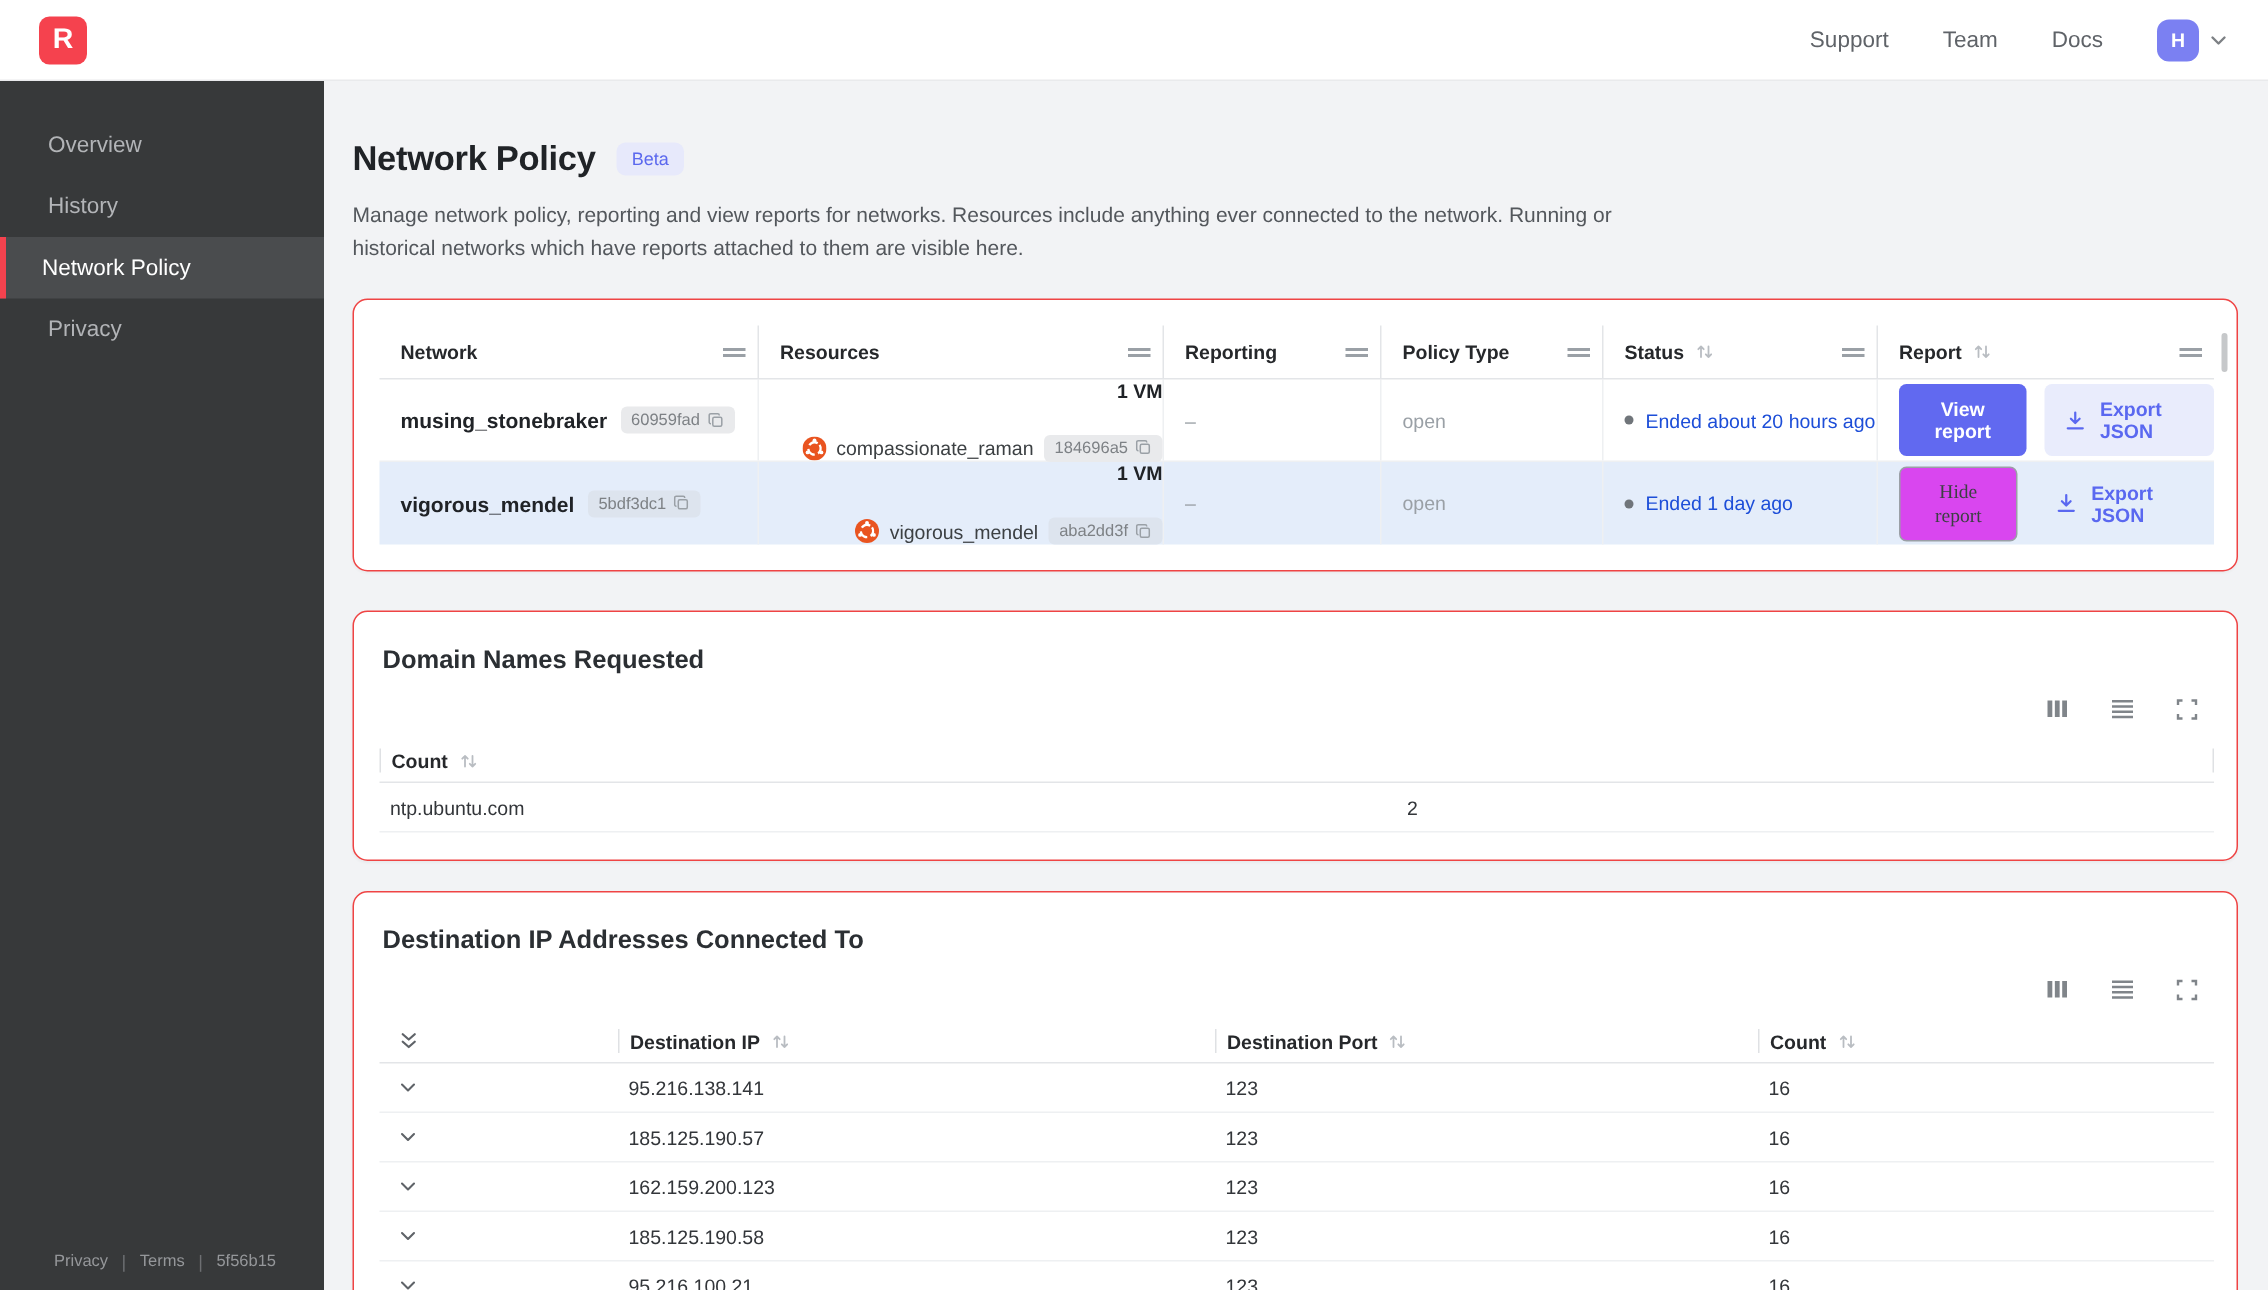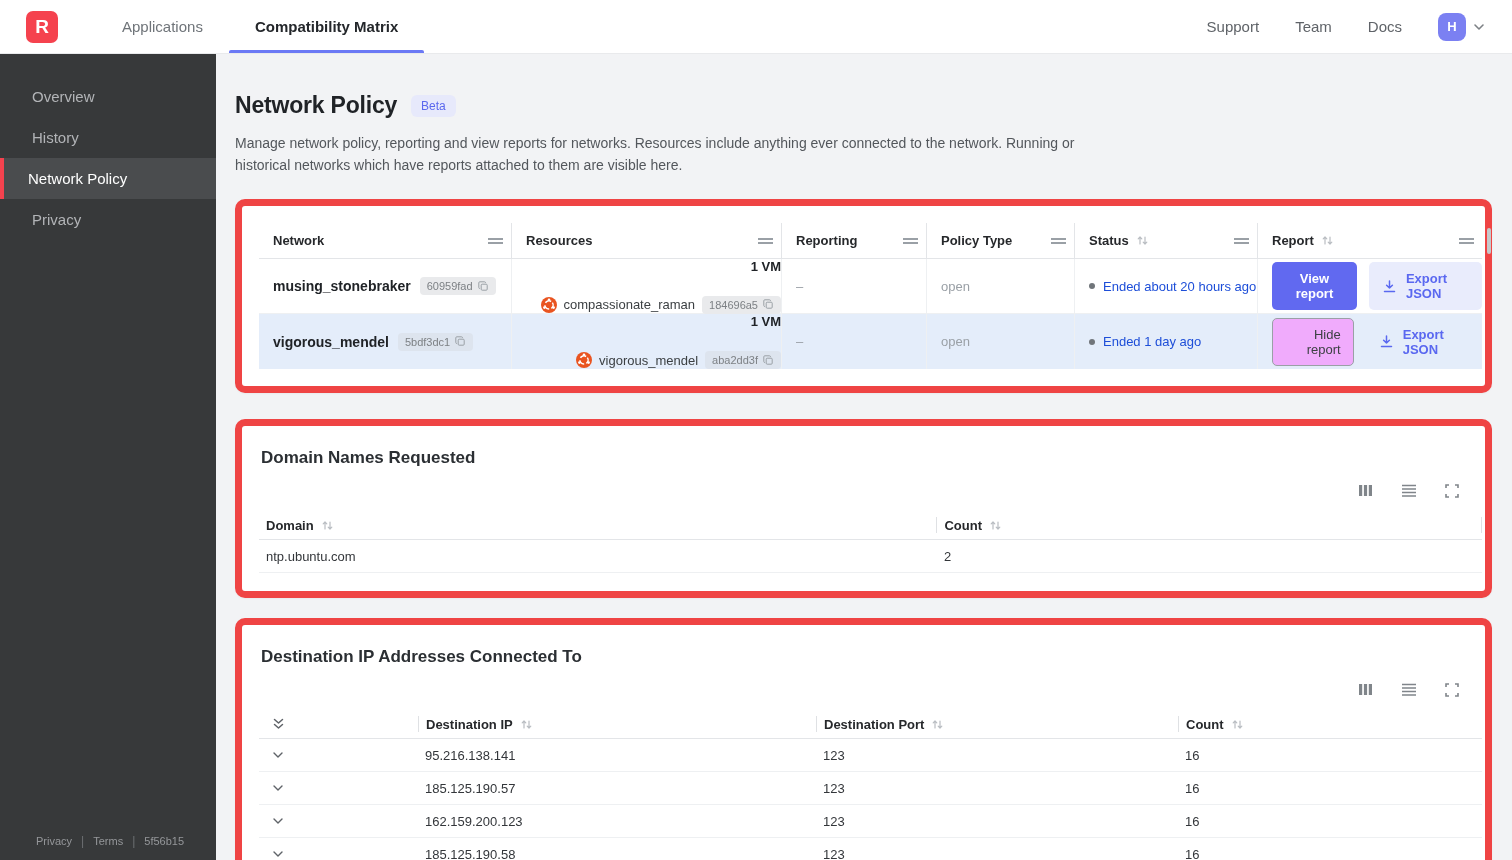--- a/index.html
+++ b/index.html
@@ -37,21 +37,21 @@
   .side-footer .ver { cursor:default; }
 
   
   .main { position:absolute; top:54px; left:216px; width:1296px; height:806px; overflow:hidden;
     padding:38px 20px 0 19px; }
   .page-head { display:flex; align-items:center; gap:14px; }
   .page-title { font-size:23px; font-weight:bold; color:#202327; letter-spacing:-0.2px; }
   .beta-badge { background:#e7e9fb; color:#5b68ee; font-size:12px; padding:4px 10px; border-radius:6px; }
   .page-desc { margin-top:14px; max-width:880px; font-size:14px; line-height:1.55; color:#53575c; }
 
-  .card { background:#ffffff; border:7px solid #ef4444; border-radius:10px;
+  .card { background:#ffffff; border:1px solid #ef4444; border-radius:10px;
     box-shadow:0 1px 2px rgba(20,24,31,.04); }
   .card1 { margin-top:23px; padding:17px; }
   .card2 { margin-top:26px; padding:22px 17px 18px 17px; }
   .card3 { margin-top:20px; padding:22px 17px 18px 17px; height:400px; }
   .card-title { font-size:17px; font-weight:bold; color:#2b2f33; padding-left:2px; }
   .card-toolbar { display:flex; justify-content:flex-end; align-items:center; gap:26px;
     margin:14px 8px 12px 0; }
   .tool-icon { cursor:pointer; display:flex; }
 
   
@@ -80,22 +80,22 @@
   .copy-icon { cursor:pointer; display:inline-flex; }
   .res-cell { flex-direction:column; align-items:flex-end; justify-content:center; gap:22px; }
   .vm-count { font-weight:bold; color:#202327; }
   .vm-line { display:flex; align-items:center; gap:7px; color:#3c4043; }
   .muted { color:#9aa0a6; }
   .status-cell { gap:8px; }
   .status-dot { width:6px; height:6px; border-radius:50%; background:#70757a; flex:0 0 auto; }
   .status-text { color:#1d4ed8; }
   .btn-primary { background:#6169f0; color:#fff; border:none; border-radius:5px; padding:9px 13px;
     font-size:13px; font-weight:bold; cursor:pointer; font-family:inherit; }
-  .btn-outline { background:#f0abfc; color:#3c4043; border:1px solid #9aa0a6; border-radius:5px;
-    padding:8px 12px; font-size:13px; cursor:pointer; font-family:Liberation Sans, sans-serif;text-align:right; }
+  .btn-outline { background:#d946ef; color:#3c4043; border:1px solid #9aa0a6; border-radius:5px;
+    padding:8px 12px; font-size:13px; cursor:pointer; font-family:Liberation Serif, serif; }
   .export-link { display:inline-flex; align-items:center; gap:9px; margin-left:12px; color:#5a68f0;
     font-size:13px; font-weight:bold; border-radius:5px; padding:9px 13px; cursor:pointer; }
   .export-link.boxed { background:#e9ecfc; }
 
   
   .dt { width:1223px; font-size:13px; }
   .dt-header { display:flex; height:29px; align-items:center; border-bottom:1px solid #e3e5e8; }
   .dt-hcell { display:flex; align-items:center; height:16px; padding-left:7px; font-weight:bold; color:#26282b;
     border-left:1px solid #dfe1e4; }
   .dt-hcell.first { border-left:none; }
@@ -105,24 +105,20 @@
   .dom-c1 { width:678px; } .dom-c2 { width:545px; }
   .ip-c0 { width:159px; display:flex; align-items:center; padding-left:12px; }
   .ip-c1 { width:398px; } .ip-c2 { width:362px; } .ip-c3 { width:304px; }
   .expander { cursor:pointer; display:inline-flex; }
 </style>
 </head>
 <body>
 
 <div class="topbar">
   <div class="logo">R</div>
-  <div class="topnav">
-    <div class="topnav-item">Applications</div>
-    <div class="topnav-item active">Compatibility Matrix</div>
-  </div>
   <div class="topbar-right">
     <span class="topbar-link">Support</span>
     <span class="topbar-link">Team</span>
     <span class="topbar-link">Docs</span>
     <span class="avatar-wrap">
       <span class="avatar">H</span>
       <span style="display:flex">
         <svg width="14" height="14" viewBox="0 0 14 14">
             <path d="M3 5l4 4 4-4" fill="none" stroke="#7d8185" stroke-width="1.6" stroke-linecap="round" stroke-linejoin="round"></path>
           </svg>
@@ -361,29 +357,20 @@
           </svg>
       </span>
       <span class="tool-icon">
         <svg width="16" height="16" viewBox="0 0 16 16">
             <path d="M2 5V2h3M11 2h3v3M14 11v3h-3M5 14H2v-3" fill="none" stroke="#80858a" stroke-width="1.6"></path>
           </svg>
       </span>
     </div>
     <div class="dt">
       <div class="dt-header">
-        <div class="dt-hcell first dom-c1">
-          <span>Domain</span>
-          <span class="sort-icon">
-            <svg width="13" height="13" viewBox="0 0 13 13">
-                <path d="M4 10V3M4 3L2.2 4.8M4 3l1.8 1.8" stroke="#b9bdc2" stroke-width="1.2" fill="none" stroke-linecap="round"></path>
-                <path d="M9 3v7M9 10l-1.8-1.8M9 10l1.8-1.8" stroke="#b9bdc2" stroke-width="1.2" fill="none" stroke-linecap="round"></path>
-              </svg>
-          </span>
-        </div>
         <div class="dt-hcell dom-c2">
           <span>Count</span>
           <span class="sort-icon">
             <svg width="13" height="13" viewBox="0 0 13 13">
                 <path d="M4 10V3M4 3L2.2 4.8M4 3l1.8 1.8" stroke="#b9bdc2" stroke-width="1.2" fill="none" stroke-linecap="round"></path>
                 <path d="M9 3v7M9 10l-1.8-1.8M9 10l1.8-1.8" stroke="#b9bdc2" stroke-width="1.2" fill="none" stroke-linecap="round"></path>
               </svg>
           </span>
         </div>
         <span class="endbar"></span>

